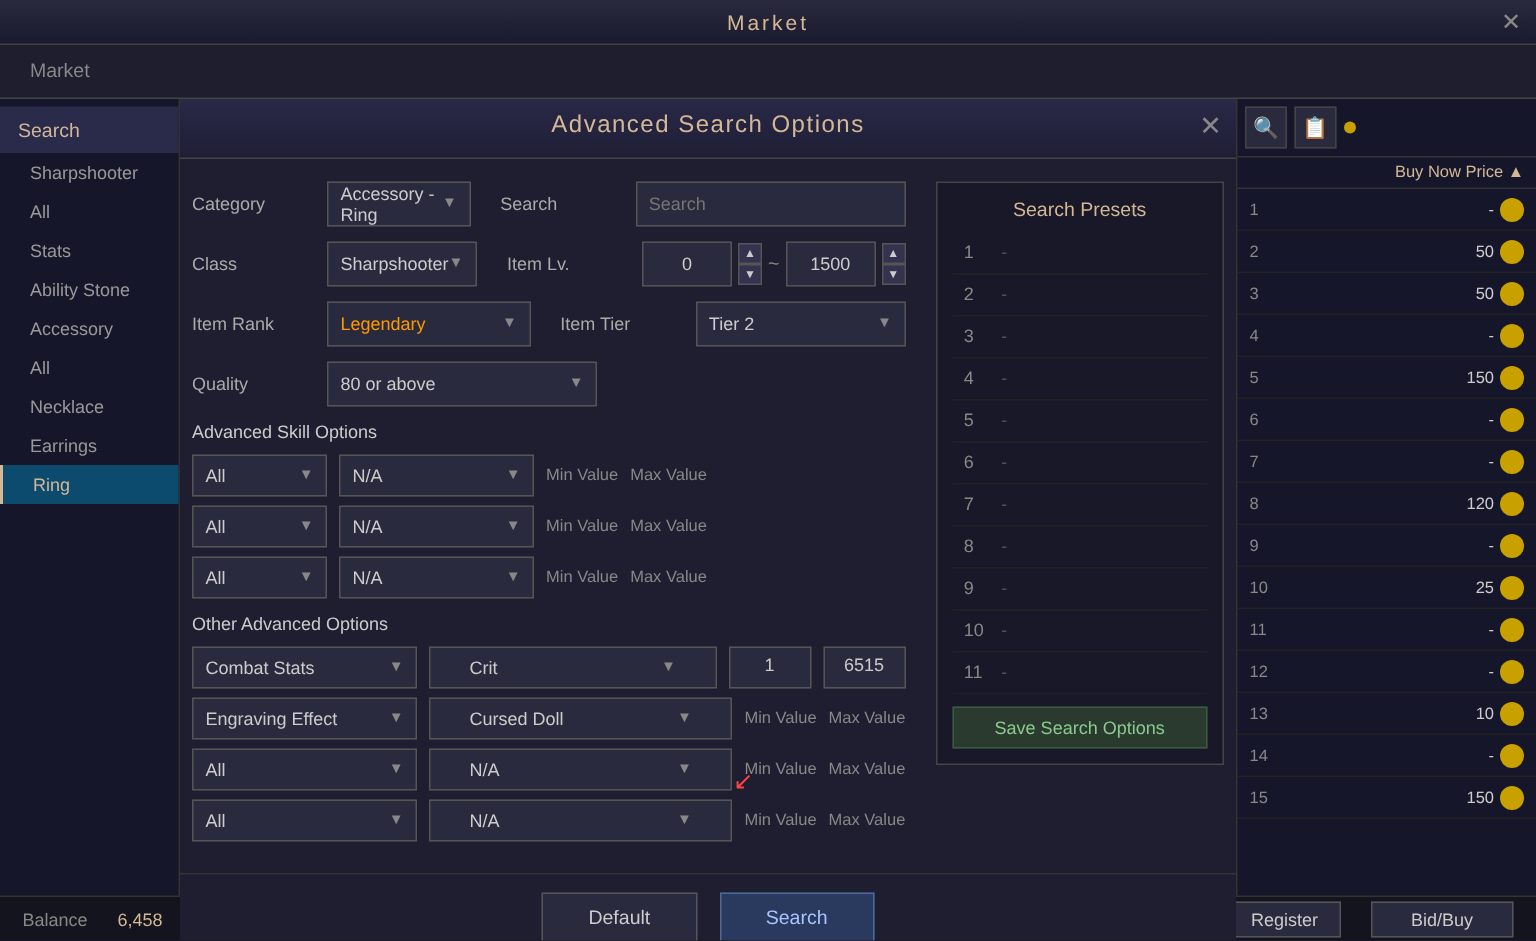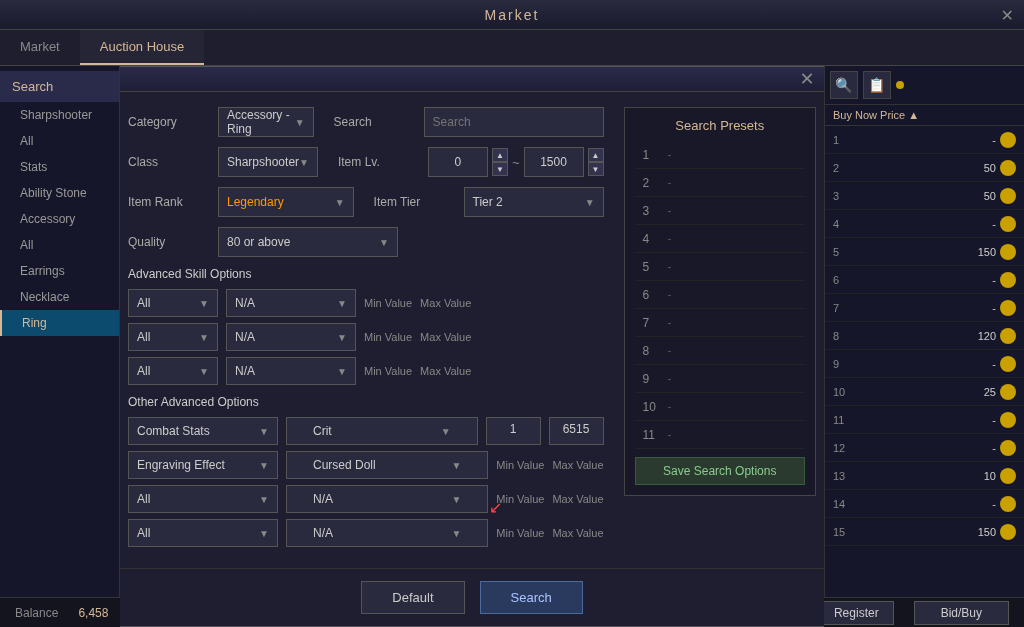--- a/index.html
+++ b/index.html
@@ -526,55 +526,55 @@
 </head>
 <body>
 
 <div class="title-bar">
   <span class="title-bar-title">Market</span>
   <span class="title-bar-close">✕</span>
 </div>
 
 <div class="main-tabs">
   <div class="main-tab">Market</div>
-  <div class="main-tab active">Auction House</div>
 </div>
 
 <div class="layout">
 
   <div class="sidebar">
     <div class="sidebar-section-header active">Search</div>
     <div class="sidebar-item">Sharpshooter</div>
     <div class="sidebar-item">All</div>
     <div class="sidebar-item">Stats</div>
     <div class="sidebar-item">Ability Stone</div>
     <div class="sidebar-item">Accessory</div>
     <div class="sidebar-item">All</div>
+    <div class="sidebar-item">Necklace</div>
     <div class="sidebar-item">Earrings</div>
-    <div class="sidebar-item">Necklace</div>
     <div class="sidebar-item active">Ring</div>
   </div>
 
   <div class="content">
 
     <div class="sub-tabs">
       <div class="sub-tab active">Search</div>
       <div class="sub-tab">Market Value</div>
       <div class="sub-tab">Interest List</div>
       <div class="sub-tab">Registered</div>
       <div class="sub-tab">Bid Details</div>
       <div class="sub-tab">Sale History</div>
     </div>
 
     <div class="table-area"></div>
 
     <div class="modal-overlay">
       <div class="modal">
 
         <div class="modal-header">
+          <span class="modal-header-title">Advanced Search Options</span>
           <span class="modal-close">✕</span>
         </div>
 
         <div class="modal-body">
           <div class="modal-columns">
 
             <div class="modal-left">
 
               <div class="form-row">
                 <span class="form-label">Category</span>
@@ -786,21 +786,21 @@
       </div>
     </div>
   </div>
 
   <div class="right-panel">
     <div class="right-panel-header">
       <div class="icon-btn">🔍</div>
       <div class="icon-btn">📋</div>
       <span style="width:8px;height:8px;background:#c8a000;border-radius:50%;display:inline-block;"></span>
     </div>
-    <div style="padding: 4px 8px; border-bottom: 1px solid #333; font-size: 11px; color: #d4b896; ">Buy Now Price ▲</div>
+    <div style="padding: 4px 8px; border-bottom: 1px solid #333; font-size: 11px; color: #d4b896; text-align:right;">Buy Now Price ▲</div>
     <div class="price-table">
       <div class="price-row">
         <span class="rank">1</span>
         <span class="price-val">-</span>
         <span class="coin"></span>
       </div>
       <div class="price-row">
         <span class="rank">2</span>
         <span class="price-val">50</span>
         <span class="coin"></span>

